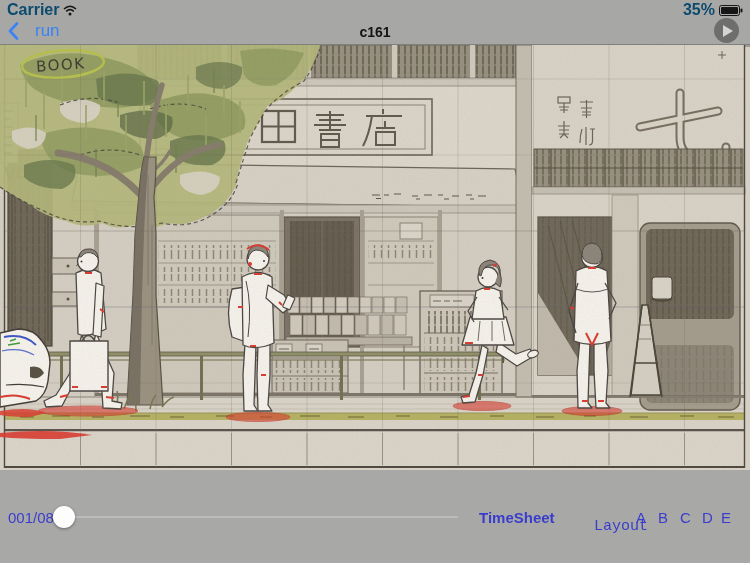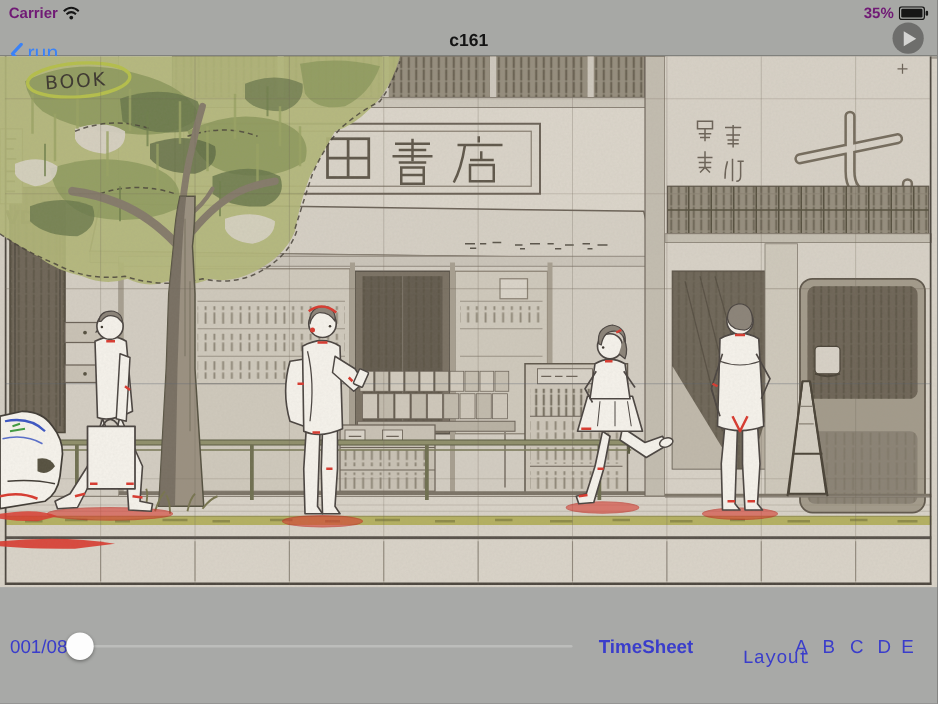--- a/index.html
+++ b/index.html
@@ -2,28 +2,28 @@
 <html><head>
 <meta charset="utf-8">
 <style>
   html,body{margin:0;padding:0;background:#555;}
   .screen{position:relative;width:750px;height:563px;overflow:hidden;
     background:#a8a9a7;font-family:"Liberation Sans",sans-serif;
     -webkit-font-smoothing:antialiased;}
   
   .status-bar{position:absolute;top:0;left:0;right:0;height:20px;background:#a7a8a5;
     display:flex;align-items:center;justify-content:space-between;padding:0 7px;box-sizing:border-box;
-    font-size:12px;font-weight:bold;color:#701a75;}
+    font-size:16px;font-weight:bold;color:#0c4a6e;}
   .sb-left,.sb-right{display:flex;align-items:center;gap:4px;}
   .sb-time{position:absolute;left:0;right:0;text-align:center;pointer-events:none;}
   
   .nav-bar{position:absolute;top:20px;left:0;right:0;height:25px;background:#a7a8a5;
     border-bottom:1px solid #80817d;box-sizing:border-box;}
-  .back-btn{position:absolute;left:8px;top:1px;display:flex;align-items:center;gap:3px;
-    color:#3a82f7;font-size:17px;cursor:pointer;margin-top:12px;}
+  .back-btn{position:absolute;left:8px;top:1px;display:flex;align-items:center;gap:16px;
+    color:#3a82f7;font-size:17px;cursor:pointer;}
   .nav-title{position:absolute;left:0;right:0;top:0;height:24px;line-height:24px;text-align:center;
     font-size:14px;font-weight:bold;color:#141414;pointer-events:none;}
   .play-btn{position:absolute;right:11px;top:-2px;width:25px;height:25px;border-radius:50%;
     background:#6e6e6c;display:flex;align-items:center;justify-content:center;cursor:pointer;}
   .play-tri{width:0;height:0;border-top:6px solid transparent;border-bottom:6px solid transparent;
     border-left:10px solid #d4d4d2;margin-left:3px;}
   
   .artwork{position:absolute;top:45px;left:0;width:750px;height:425px;}
   .artwork svg{display:block;}
   

